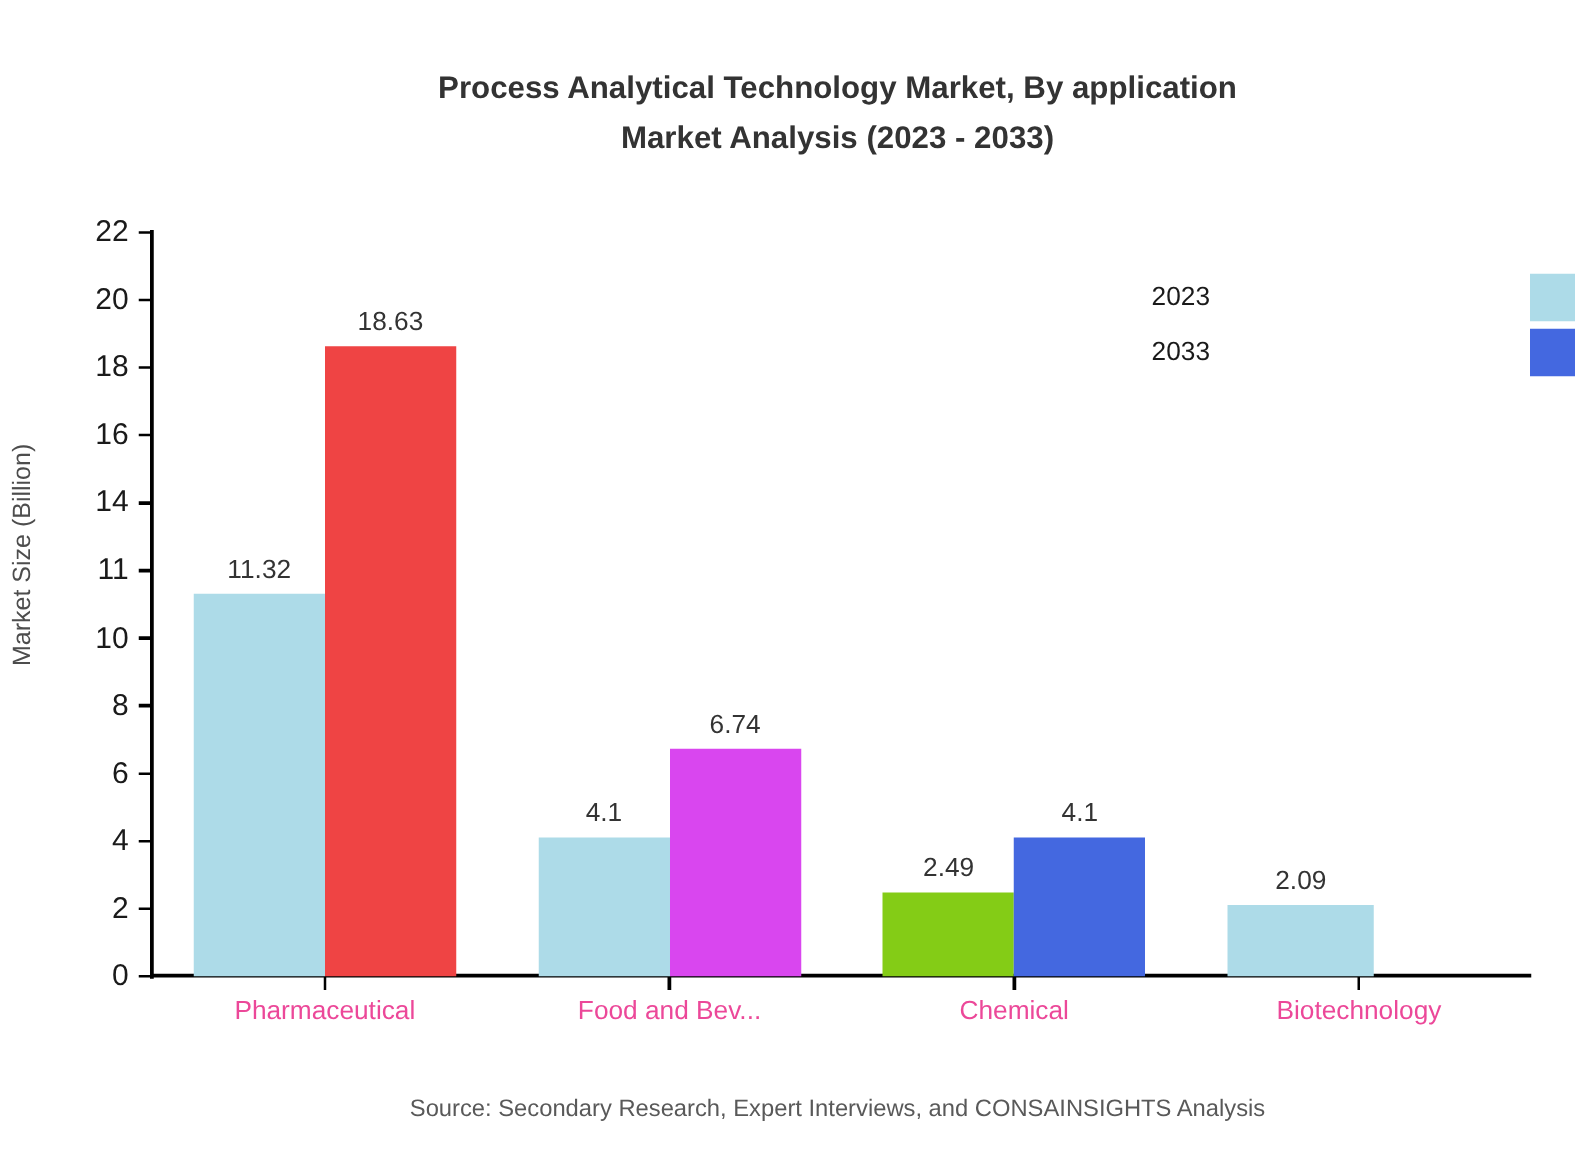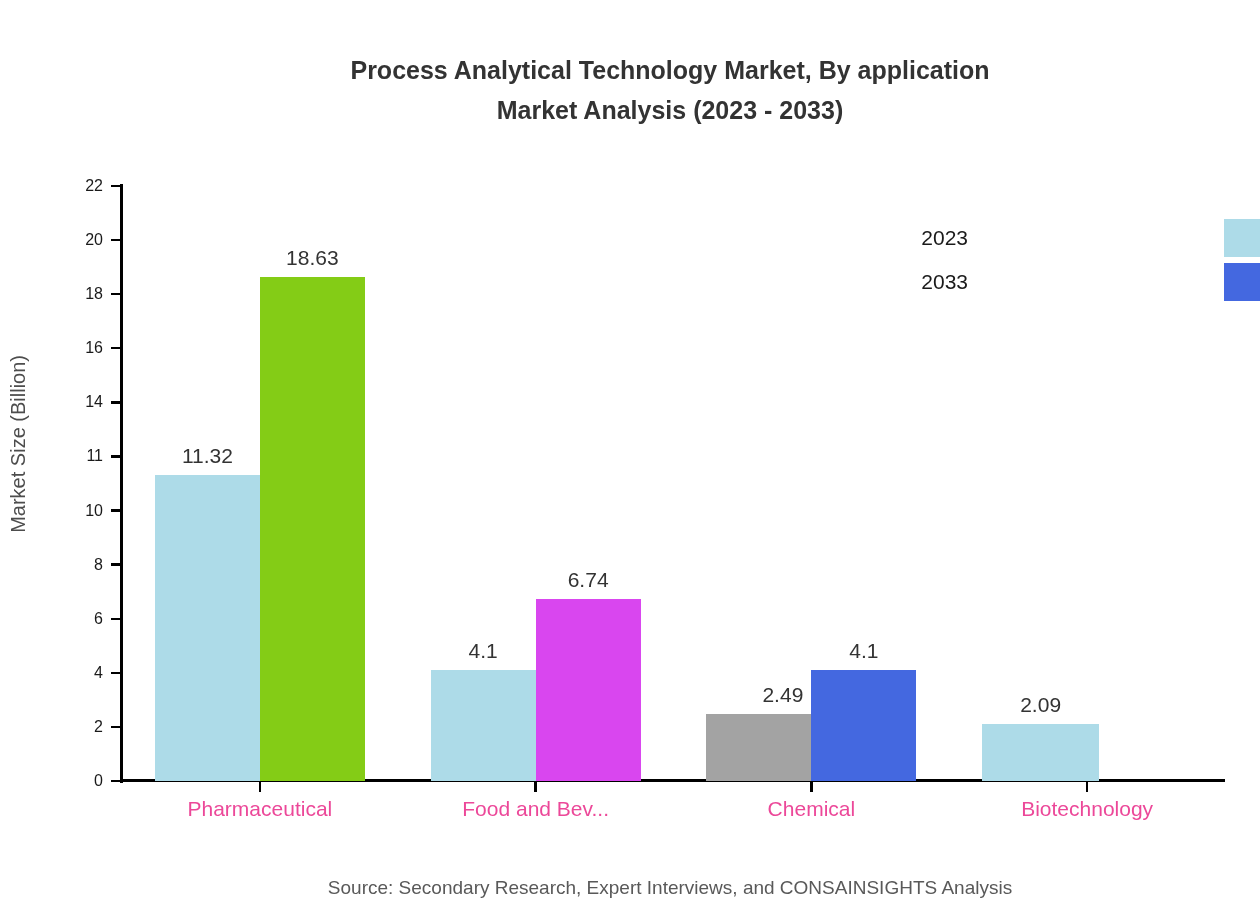--- a/index.html
+++ b/index.html
@@ -69,21 +69,21 @@
     width: 11px;
     height: 2.4px;
     background: #000000;
   }
   .y-tick-label {
     position: absolute;
     right: 100%;
     margin-right: 8px;
     top: 50%;
     transform: translateY(-50%);
-    font-size: 16px;
+    font-size: 24px;
     color: #1a1a1a;
     white-space: nowrap;
     text-align: left;
   }
 
   .x-tick {
     position: absolute;
     top: 0px;
     width: 2.4px;
     height: 11px;
@@ -222,30 +222,30 @@
         <div class="x-tick-label" style="left: 413.625px;">Food and Bev...</div>
         <div class="x-tick" style="left: 688.175px;"></div>
         <div class="x-tick-label" style="left: 689.375px;">Chemical</div>
         <div class="x-tick" style="left: 963.925px;"></div>
         <div class="x-tick-label" style="left: 965.125px;">Biotechnology</div>
       </div>
     <div id="bars" style="position: absolute; left: 0px; top: 0px; width: 1103px; height: 595px;">
         <div class="bar" style="left: 32.875px; width: 105px; height: 306.155px; background: rgb(173, 219, 232);">
           <span class="bar-label">11.32</span>
         </div>
-        <div class="bar" style="left: 137.875px; width: 105px; height: 503.857px; background: #84cc16;">
+        <div class="bar" style="left: 137.875px; width: 105px; height: 503.857px; background: #ef4444;">
           <span class="bar-label">18.63</span>
         </div>
         <div class="bar" style="left: 308.625px; width: 105px; height: 110.886px; background: rgb(173, 219, 232);">
           <span class="bar-label">4.1</span>
         </div>
         <div class="bar" style="left: 413.625px; width: 105px; height: 182.286px; background: #d946ef;">
           <span class="bar-label">6.74</span>
         </div>
-        <div class="bar" style="left: 584.375px; width: 105px; height: 67.3432px; background: #a3a3a3; padding-left: 48px;">
+        <div class="bar" style="left: 584.375px; width: 105px; height: 67.3432px; background: #84cc16;">
           <span class="bar-label">2.49</span>
         </div>
         <div class="bar" style="left: 689.375px; width: 105px; height: 110.886px; background: rgb(68, 104, 224);">
           <span class="bar-label">4.1</span>
         </div>
         <div class="bar" style="left: 860.125px; width: 117px; height: 56.525px; background: rgb(173, 219, 232);">
           <span class="bar-label">2.09</span>
         </div>
       </div>
   </div>

